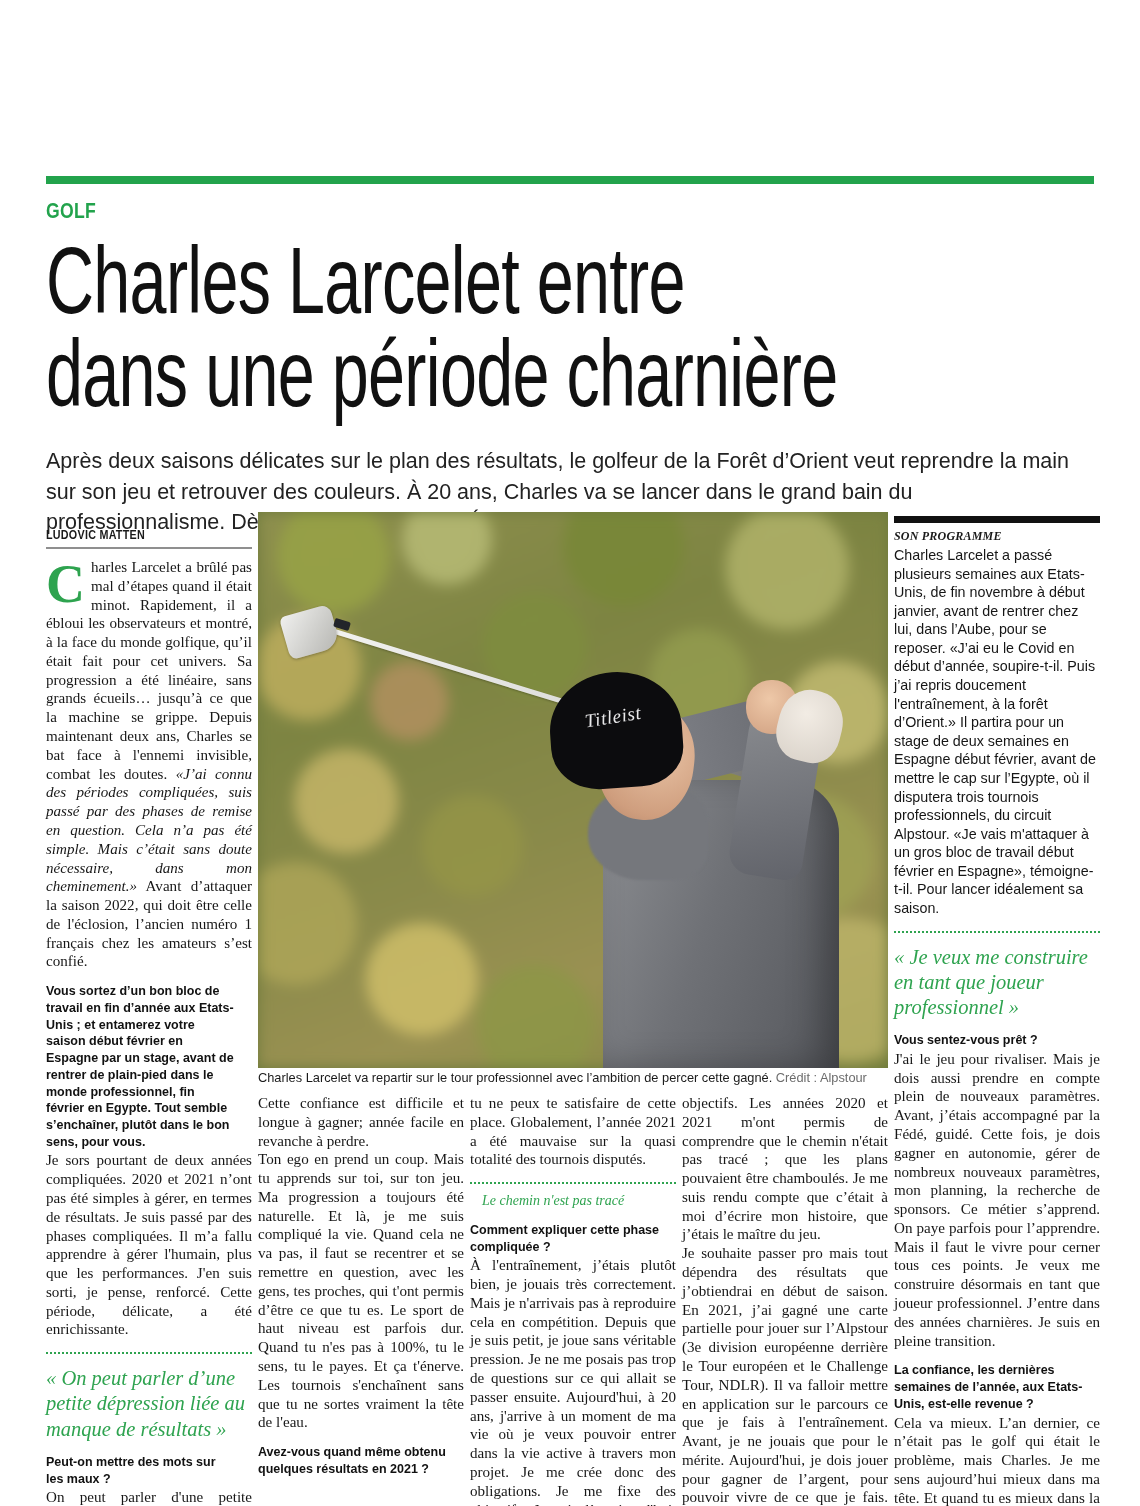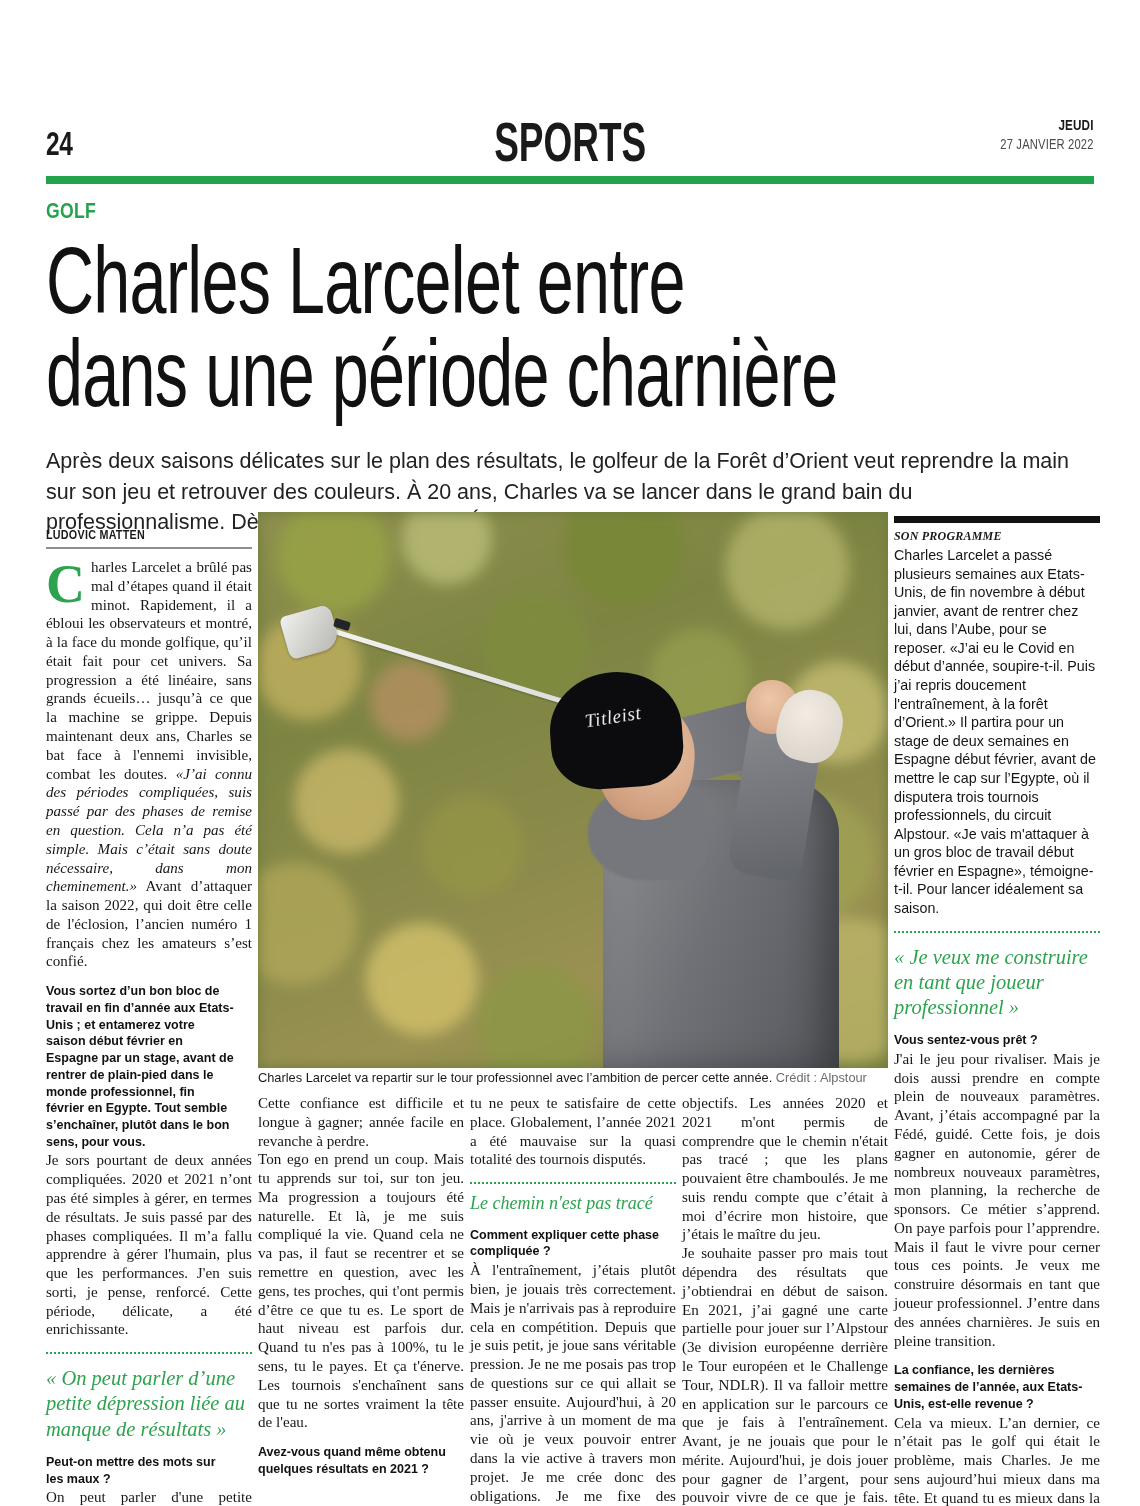--- a/index.html
+++ b/index.html
@@ -207,23 +207,23 @@
     font-family: "Liberation Serif", serif;
     font-style: italic;
     font-size: 20.5px;
     line-height: 1.23;
     margin: 12px 0 12px 0;
     text-align: left;
   }
   .section-head {
     font-family: "Liberation Serif", serif;
     font-style: italic;
-    font-size: 18px;
+    font-size: 14px;
     line-height: 1.2;
-    margin: 0 0 12px 0;
+    margin: 0 0 12px 12px;
   }
 
   
   .photo-wrap {
     position: absolute;
     left: 258px;
     top: 512px;
     width: 630px;
     height: 556px;
     overflow: hidden;
@@ -398,28 +398,20 @@
     text-align: left;
     color: #161616;
     margin: 0;
   }
 </style>
 </head>
 <body>
 
 <div class="page">
 
-  <div class="masthead">
-    <div class="folio">24</div>
-    <div class="section-name"><span>SPORTS</span></div>
-    <div class="dateblock">
-      <span class="d-day">JEUDI</span>
-      <span class="d-date">27 JANVIER 2022</span>
-    </div>
-  </div>
   <div class="rule-green" style="background:#22a34c"></div>
 
   <div class="kicker" style="color:#22a34c"><span>GOLF</span></div>
 
   <div class="headline">
     <span class="hl-line">Charles Larcelet entre</span>
     <span class="hl-line">dans une période charnière</span>
   </div>
 
   <div class="standfirst">
@@ -438,21 +430,21 @@
     <div class="g-arm-r"></div>
     <div class="g-head"></div>
     <div class="g-hat">
       <div class="g-hat-brand">Titleist</div>
     </div>
     <div class="g-hand2"></div>
     <div class="g-hand"></div>
   </div>
 
   <div class="caption">
-    <span>Charles Larcelet va repartir sur le tour professionnel avec l’ambition de percer cette année.</span>
+    <span>Charles Larcelet va repartir sur le tour professionnel avec l’ambition de percer cette gagné.</span>
     <span class="credit">Crédit : Alpstour</span>
   </div>
 
   <div class="col c1">
     <div class="byline"><span>LUDOVIC MATTEN</span></div>
     <div class="byline-rule"></div>
 
     <p class="body-text dropcap-para"><span class="dropcap" style="color:#2ea34f">C</span><span>harles Larcelet a brûlé pas mal d’étapes quand il était minot. Rapidement, il a ébloui les observateurs et montré, à la face du monde golfique, qu’il était fait pour cet univers. Sa progression a été linéaire, sans grands écueils… jusqu’à ce que la machine se grippe. Depuis maintenant deux ans, Charles se bat face à l'ennemi invisible, combat les doutes. </span><i>«J’ai connu des périodes compliquées, suis passé par des phases de remise en question. Cela n’a pas été simple. Mais c’était sans doute nécessaire, dans mon cheminement.»</i><span> Avant d’attaquer la saison 2022, qui doit être celle de l'éclosion, l’ancien numéro 1 français chez les amateurs s’est confié.</span></p>
 
     <p class="q-lead">

